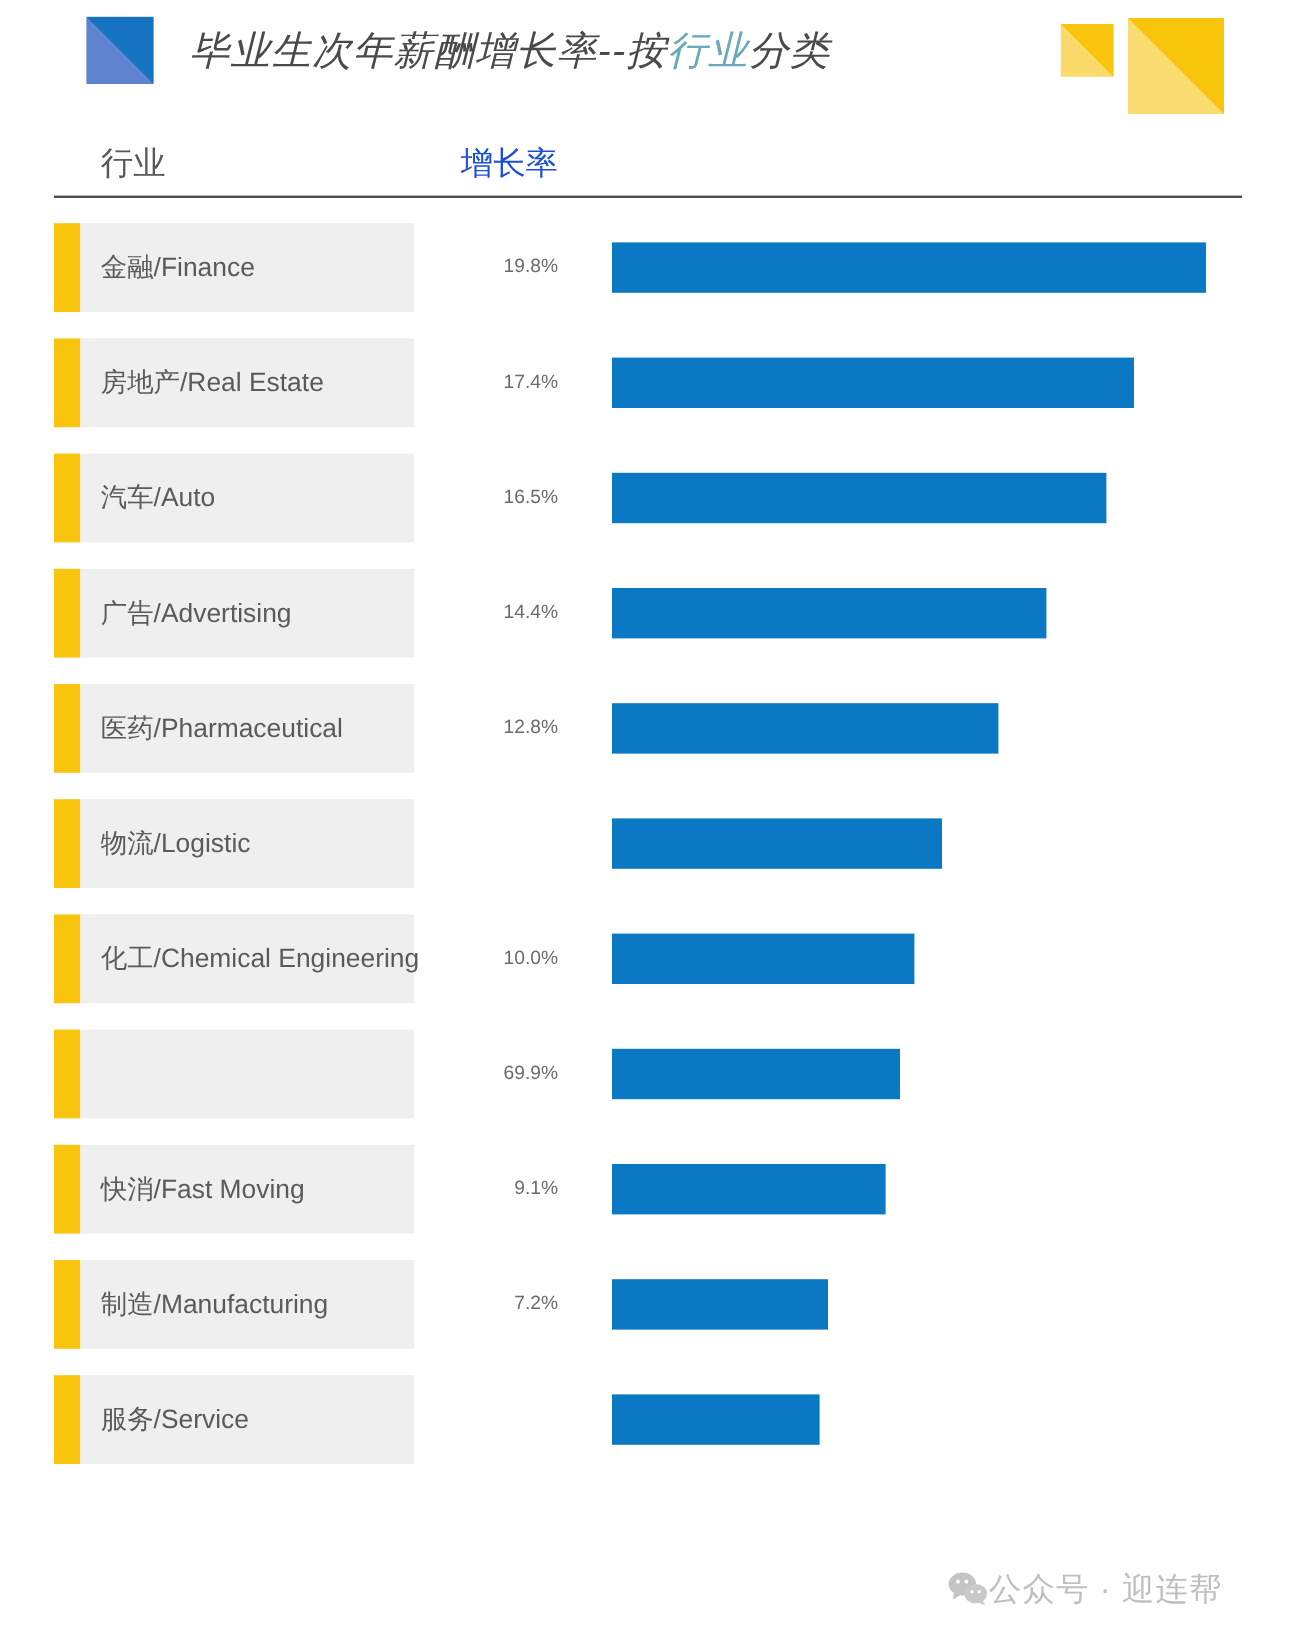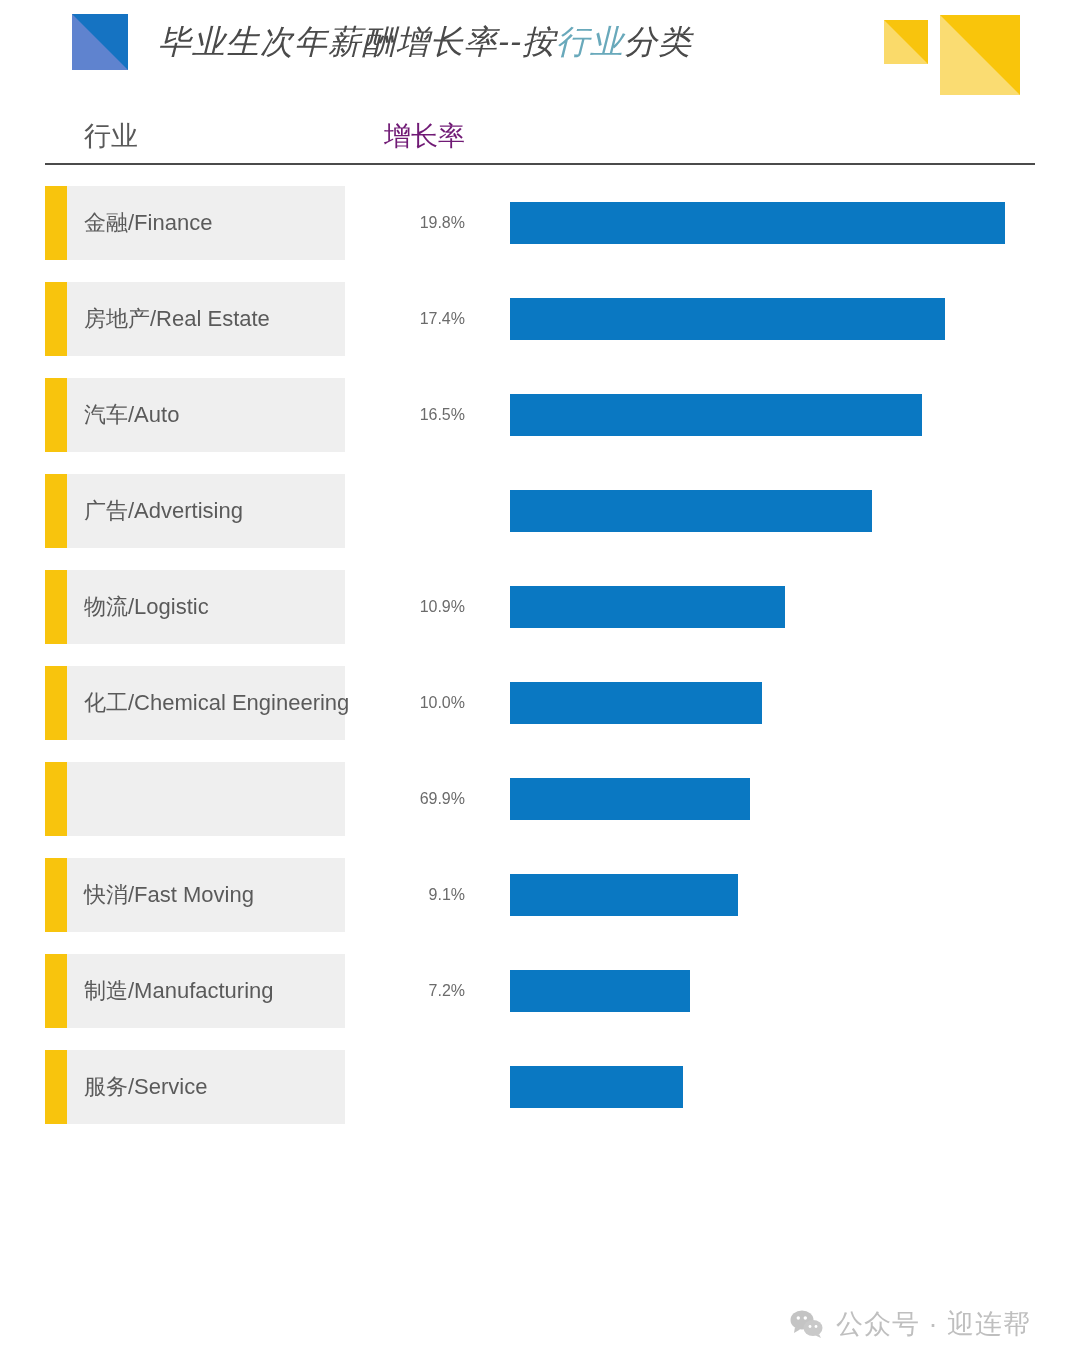--- a/index.html
+++ b/index.html
@@ -63,21 +63,21 @@
     position: absolute;
     left: 84px; top: 0;
     font-size: 27px;
     color: #595959;
     white-space: nowrap;
   }
   .col-header-growth {
     position: absolute;
     left: 384px; top: 0;
     font-size: 27px;
-    color: #701a75;
+    color: #1d4ed8;
     white-space: nowrap;
   }
   .header-rule {
     position: absolute;
     left: 45px; top: 163px;
     width: 990px; height: 2px;
     background: #4b4b4b;
   }
 
   
@@ -134,21 +134,20 @@
     height: 42px;
     background: #0a78c2;
   }
 
   
   .watermark {
     position: absolute;
     left: 790px; top: 1306px;
     display: flex;
     align-items: center;
-    gap: 12px;
   }
   .wm-icon { width: 34px; height: 28px; position: relative; }
   .wm-text {
     font-size: 27px;
     color: #bfbfbf;
     white-space: nowrap;
     letter-spacing: 1px;
   }
 </style>
 </head>
@@ -194,29 +193,38 @@
       <div class="row-label">汽车/Auto</div>
       <div class="row-value">16.5%</div>
       <div class="row-bar-track">
         <div class="row-bar" style="width: 412px; background: rgb(10, 120, 194);"></div>
       </div>
     </div>
     <div class="row">
       <div class="row-accent"></div>
       <div class="row-panel"></div>
       <div class="row-label">广告/Advertising</div>
+      <div class="row-value">14.4%</div>
       <div class="row-bar-track">
         <div class="row-bar" style="width: 362px; background: rgb(10, 120, 194);"></div>
       </div>
     </div>
     <div class="row">
       <div class="row-accent"></div>
       <div class="row-panel"></div>
+      <div class="row-label">医药/Pharmaceutical</div>
+      <div class="row-value">12.8%</div>
+      <div class="row-bar-track">
+        <div class="row-bar" style="width: 322px; background: rgb(10, 120, 194);"></div>
+      </div>
+    </div>
+    <div class="row">
+      <div class="row-accent"></div>
+      <div class="row-panel"></div>
       <div class="row-label">物流/Logistic</div>
-      <div class="row-value">10.9%</div>
       <div class="row-bar-track">
         <div class="row-bar" style="width: 275px; background: rgb(10, 120, 194);"></div>
       </div>
     </div>
     <div class="row">
       <div class="row-accent"></div>
       <div class="row-panel"></div>
       <div class="row-label">化工/Chemical Engineering</div>
       <div class="row-value">10.0%</div>
       <div class="row-bar-track">

